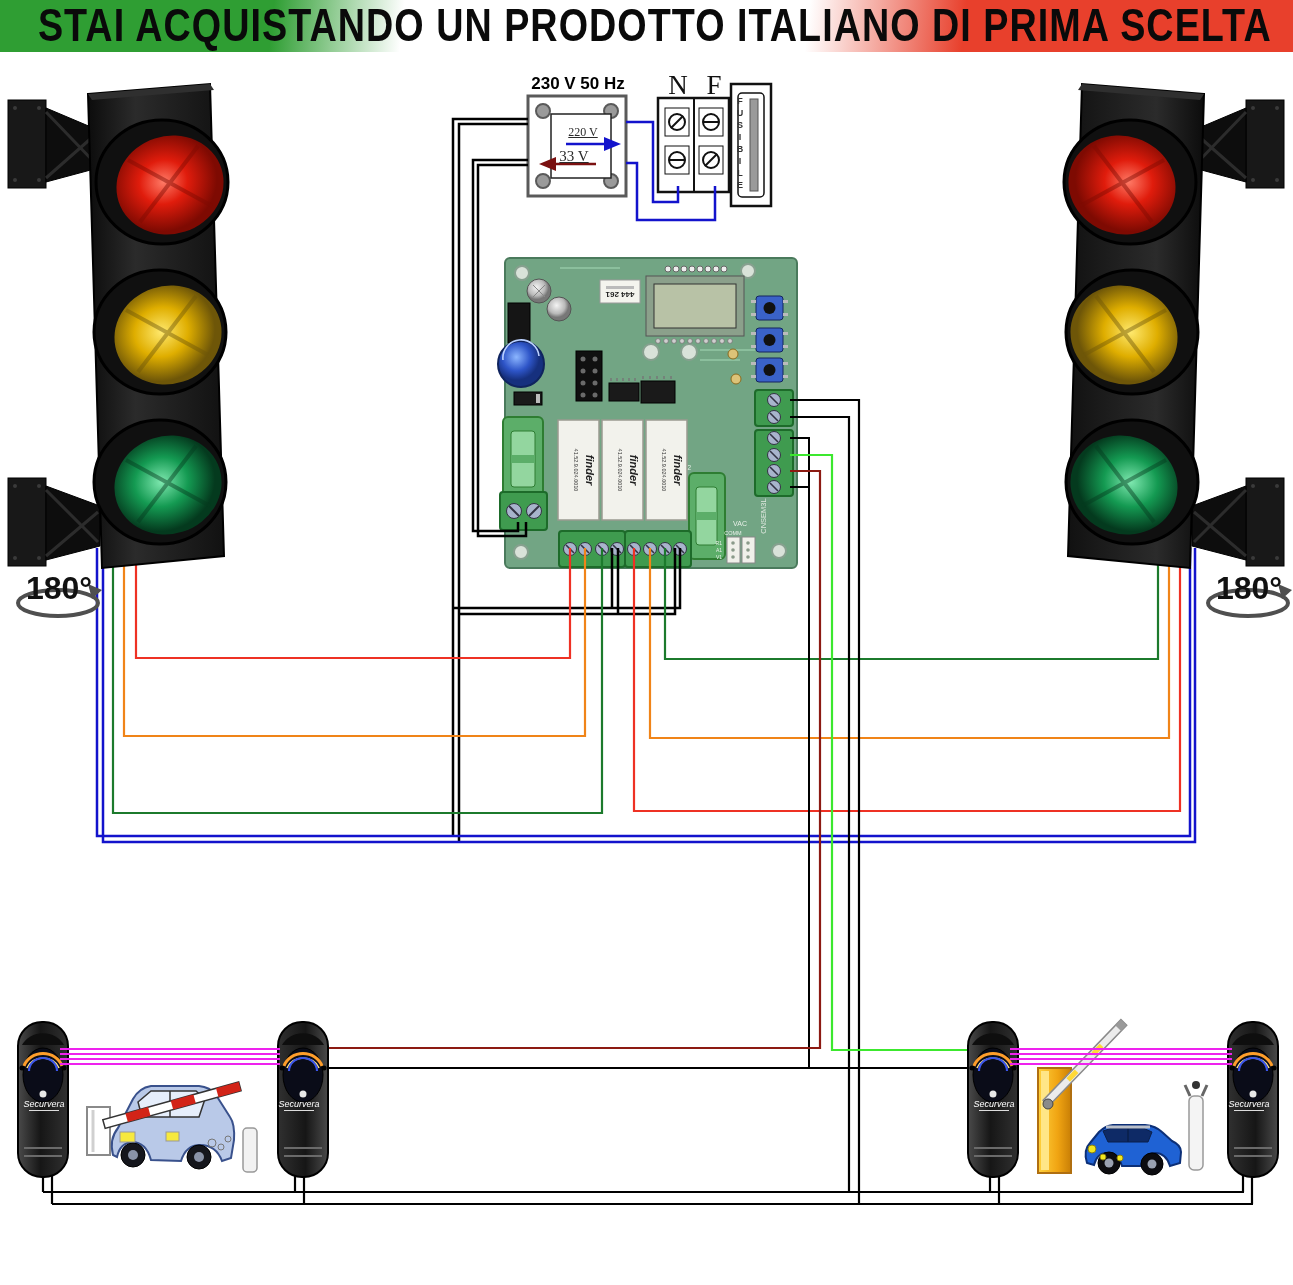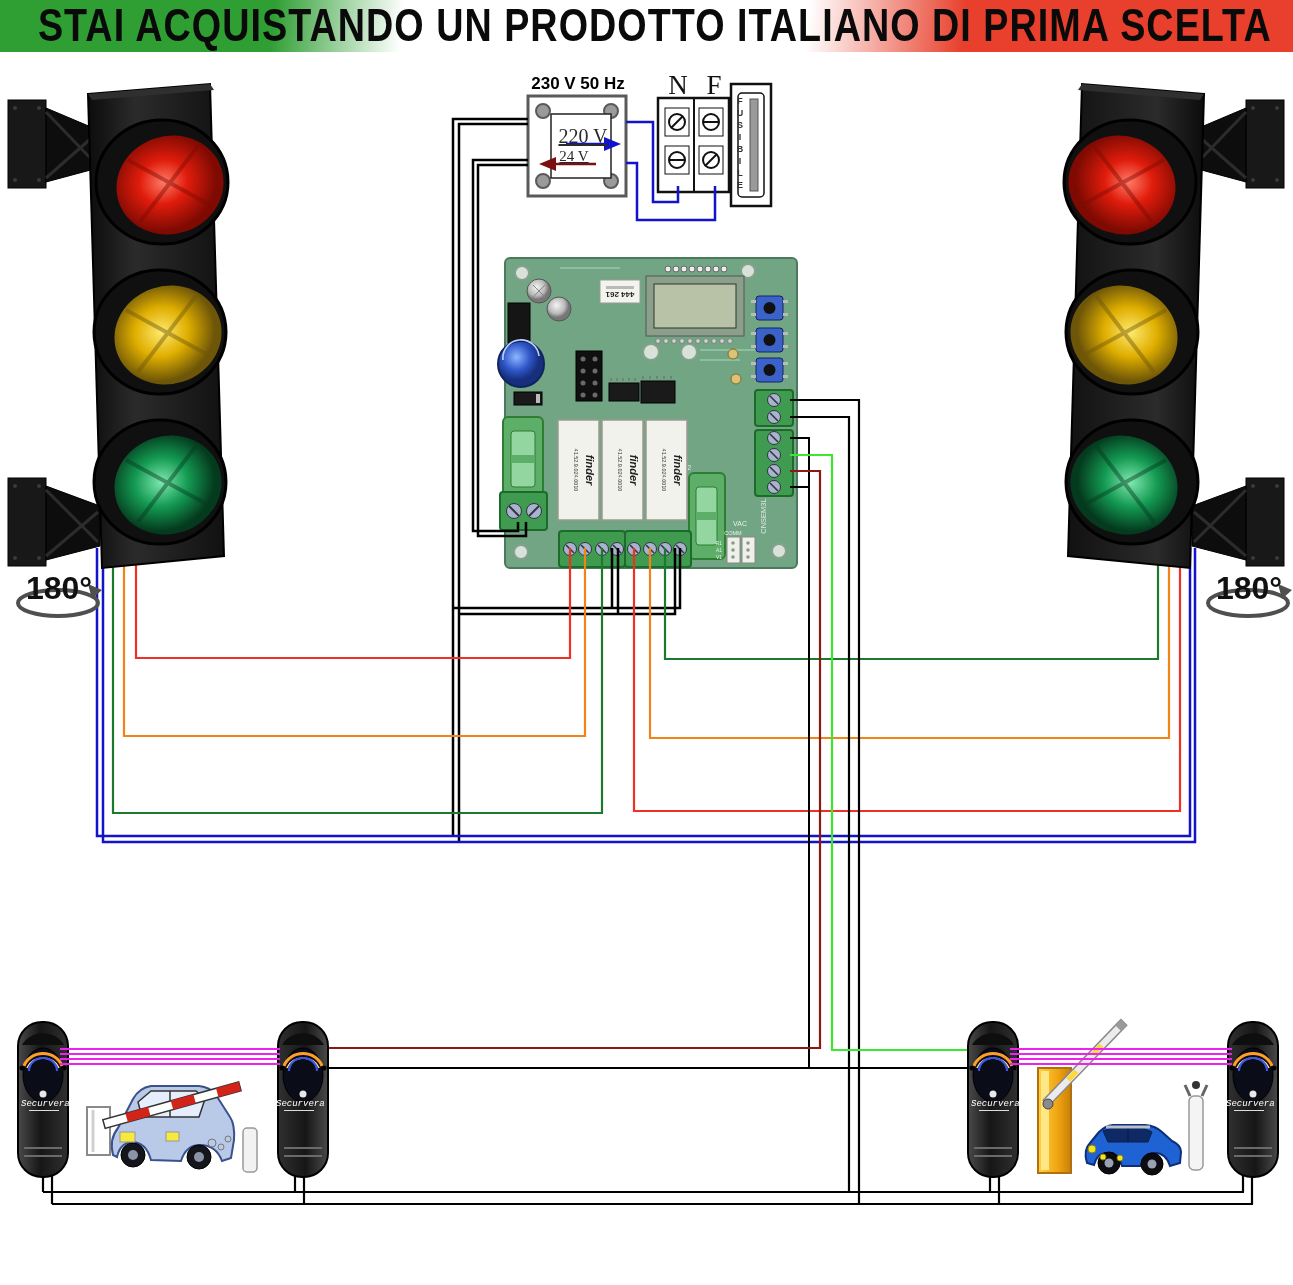--- a/index.html
+++ b/index.html
@@ -10,32 +10,32 @@
   .banner{left:0;top:0;width:1293px;height:52px;
     background:linear-gradient(96deg,#2f9e33 0%,#2f9e33 21%,#ffffff 31%,#ffffff 62%,#e8402c 74%,#e8402c 100%);
     display:flex;align-items:center;justify-content:center;padding-left:8px;}
   .banner span{font-weight:bold;font-size:37px;color:#0a0a0a;letter-spacing:1px;
     transform:scale(1.02,1.25);transform-origin:center;}
   .caption{left:0;top:1238px;width:1293px;height:47px;display:flex;align-items:center;justify-content:center;}
   .caption span{font-weight:bold;font-size:33px;color:#0a0a0a;letter-spacing:0px;
     transform:scale(1.02,1.3);transform-origin:center;}
   .xfmr-title{left:520px;top:74px;width:116px;text-align:center;font-weight:bold;font-size:17px;color:#000;}
   .vlabel{font-family:"Liberation Serif",serif;color:#2a2a2a;text-decoration:underline;}
-  .v220{left:556px;top:125px;width:54px;text-align:center;font-size:20px;}
+  .v220{left:556px;top:125px;width:54px;text-align:center;font-size:12px;}
   .v24{left:550px;top:148px;width:48px;text-align:center;font-size:15px;}
   .nf{font-family:"Liberation Serif",serif;font-size:27px;color:#111;}
   .nlab{left:662px;top:70px;width:32px;text-align:center;}
   .flab{left:698px;top:70px;width:32px;text-align:center;}
   .fusib{left:735px;top:96px;height:100px;writing-mode:vertical-rl;text-orientation:upright;
     font-size:9px;font-weight:bold;color:#333;letter-spacing:2px;}
   .rot{font-weight:bold;font-size:32px;color:#111;}
   .rotL{left:22px;top:570px;width:74px;text-align:center;}
   .rotR{left:1212px;top:570px;width:74px;text-align:center;}
   .pclogo{font-size:9px;font-style:italic;color:#fff;width:46px;text-align:center;
-    font-family:Liberation Mono, monospace;}
+    font-family:Liberation Sans, sans-serif;}
   .pclogo::after{content:"";display:block;margin:1px auto 0;width:30px;border-bottom:1px solid #ddd;}
 </style>
 </head>
 <body>
 
 <div id="stage">
 
 <svg width="1293" height="1285" viewBox="0 0 1293 1285">
   <defs>
     <radialGradient id="lensRed" cx="45%" cy="45%">
@@ -499,21 +499,21 @@
     <line x1="1010" y1="1059" x2="1232" y2="1059"></line>
         <line x1="1010" y1="1064" x2="1232" y2="1064"></line>
   </g>
 </svg>
 
 <div class="ovl banner">
   <span>STAI ACQUISTANDO UN PRODOTTO ITALIANO DI PRIMA SCELTA</span>
 </div>
 <div class="ovl xfmr-title">230 V 50 Hz</div>
 <div class="ovl vlabel v220">220 V</div>
-<div class="ovl vlabel v24">24 V</div>
+<div class="ovl vlabel v24">33 V</div>
 <div class="ovl nf nlab">N</div>
 <div class="ovl nf flab">F</div>
 <div class="ovl fusib">FUSIBILE</div>
 <div class="ovl rot rotL">180°</div>
 <div class="ovl rot rotR">180°</div>
 <div class="ovl pclogo" style="left:21px;top:1099px;">Securvera</div>
 <div class="ovl pclogo" style="left:276px;top:1099px;">Securvera</div>
 <div class="ovl pclogo" style="left:971px;top:1099px;">Securvera</div>
 <div class="ovl pclogo" style="left:1226px;top:1099px;">Securvera</div>
 

